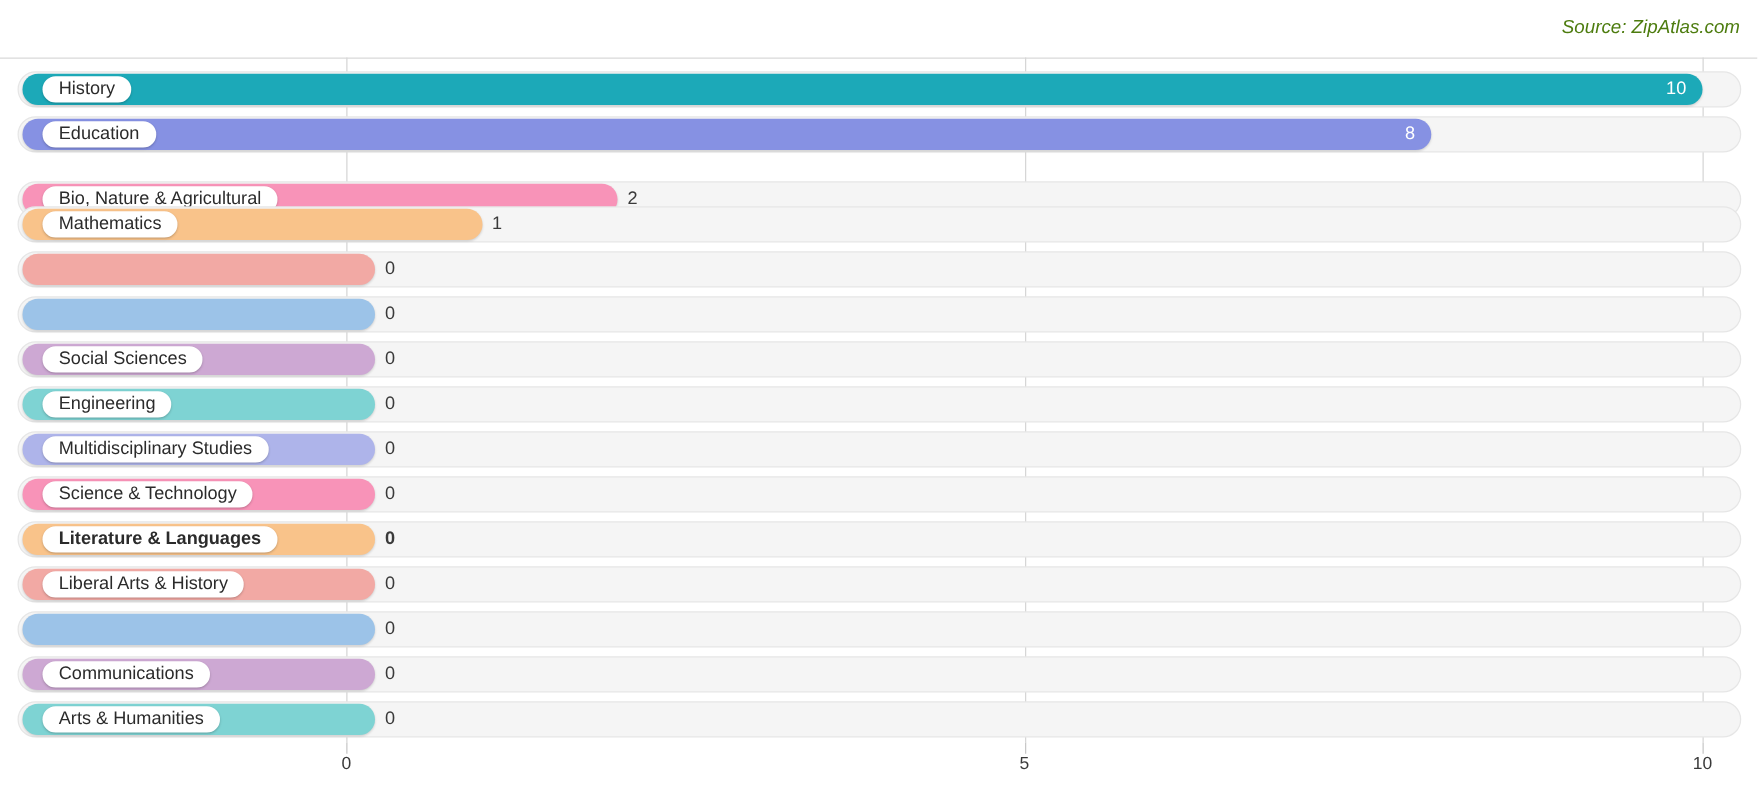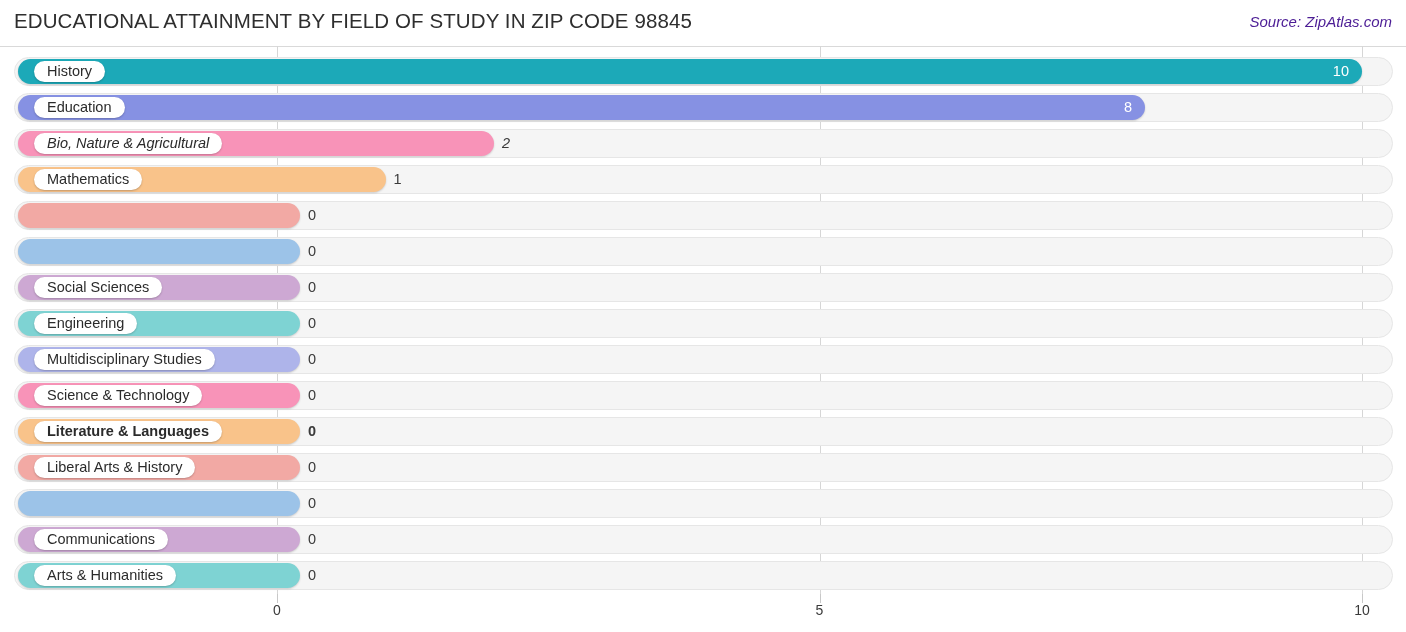--- a/index.html
+++ b/index.html
@@ -30,21 +30,21 @@
     color: #2e2e2e;
     letter-spacing: 0.1px;
     white-space: nowrap;
   }
   #source-label {
     position: absolute;
     right: 14px;
     top: 13px;
     font-size: 15px;
     font-style: italic;
-    color: #4c1d95;
+    color: #4d7c0f;
     white-space: nowrap;
   }
 
   
   #plot {
     position: absolute;
     left: 0;
     top: 46px;
     width: 1406px;
     height: 548px;
@@ -146,21 +146,20 @@
     font-size: 14px;
     color: #3a3a3a;
     transform: translateX(-50%);
     white-space: nowrap;
   }
 </style>
 </head>
 <body>
 
 <div id="header">
-  <div id="chart-title">EDUCATIONAL ATTAINMENT BY FIELD OF STUDY IN ZIP CODE 98845</div>
   <div id="source-label">Source: ZipAtlas.com</div>
 </div>
 
 <div id="plot">
   <div id="plot-border-top"></div>
   <div id="gridlines">
       <div class="gridline" style="left: 277px;"></div>
       <div class="gridline" style="left: 819.5px;"></div>
       <div class="gridline" style="left: 1362px;"></div>
     </div>
@@ -172,21 +171,21 @@
         </div>
         <div class="label-pill">History</div>
       </div>
       <div class="row" style="top: 44px;">
         <div class="track"></div>
         <div class="bar" style="width: 1127px; background: rgb(134, 145, 227);">
           <div class="bar-value-in">8</div>
         </div>
         <div class="label-pill">Education</div>
       </div>
-      <div class="row" style="top: 80px; font-style: italic;">
+      <div class="row" style="top: 96px;">
         <div class="track"></div>
         <div class="bar" style="width: 476px; background: rgb(248, 147, 184);"></div>
         <div class="label-pill">Bio, Nature &amp; Agricultural</div>
         <div class="value-out" style="left: 502px;">2</div>
       </div>
       <div class="row" style="top: 116px;">
         <div class="track"></div>
         <div class="bar" style="width: 367.5px; background: rgb(249, 195, 138);"></div>
         <div class="label-pill">Mathematics</div>
         <div class="value-out" style="left: 393.5px;">1</div>

